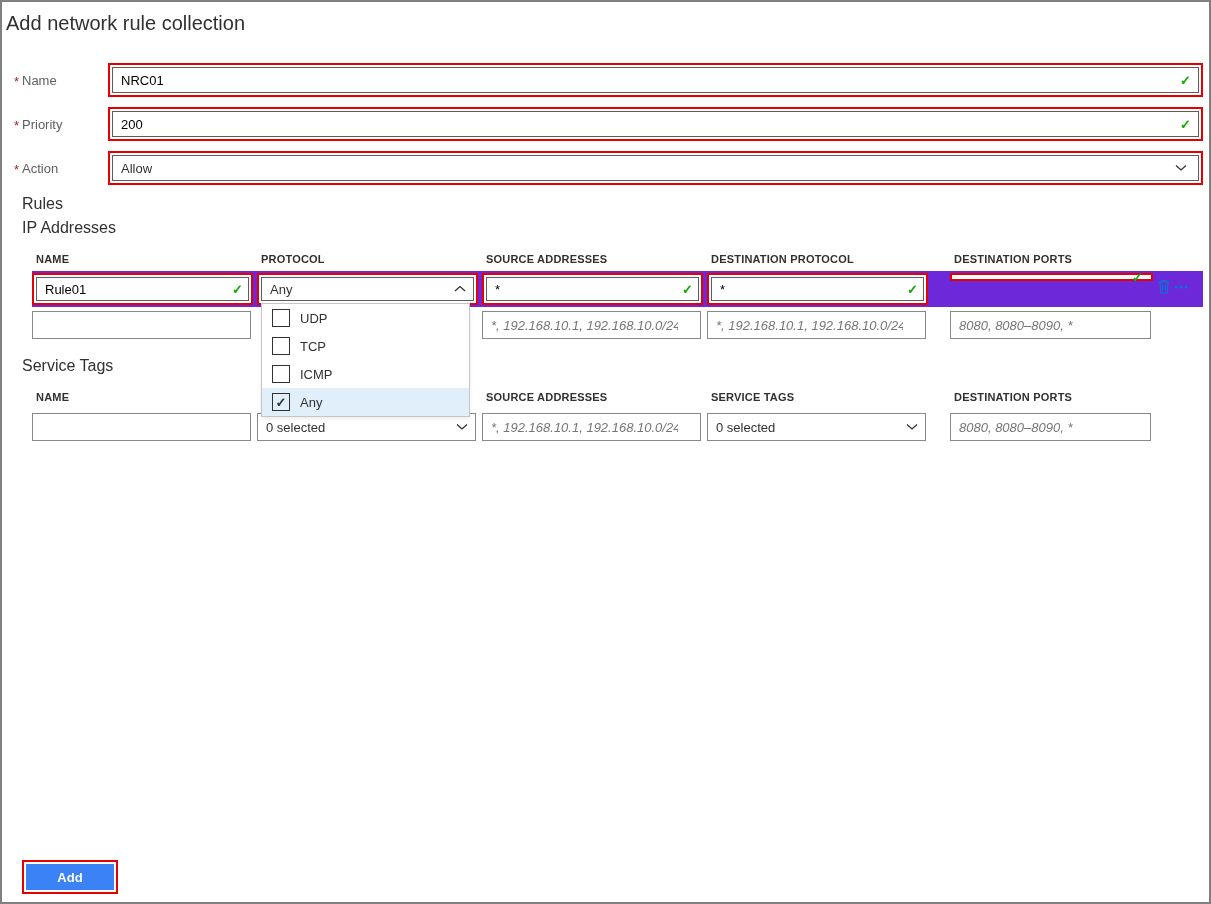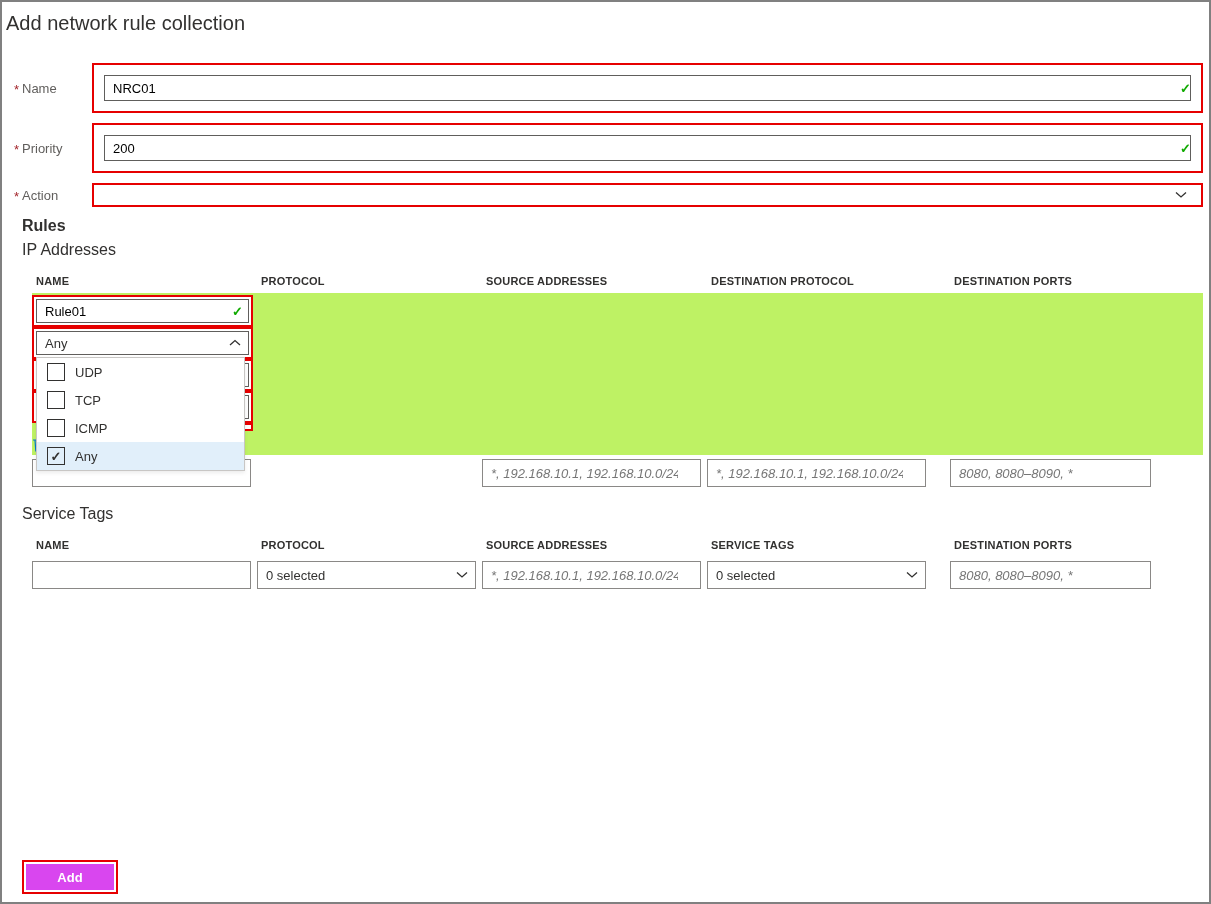--- a/index.html
+++ b/index.html
@@ -41,21 +41,22 @@
       content: "*";
       color: #a4262c;
       position: absolute;
       left: -8px;
       top: 1px;
     }
     .field-input-wrap {
       flex: 1;
       position: relative;
       border: 2px solid #e60000;
-      padding: 10px;
+      padding: 2px;
+      margin-left: 16px;
     }
     .text-input, .select-input {
       width: 100%;
       height: 26px;
       border: 1px solid #605e5c;
       padding: 0 26px 0 8px;
       font-size: 13px;
       font-family: inherit;
       outline: none;
     }
@@ -70,21 +71,21 @@
     }
     .chevron-down {
       position: absolute;
       right: 14px;
       top: 50%;
       transform: translateY(-50%);
       pointer-events: none;
     }
     .section-heading {
       font-size: 16px;
-      font-weight: 700;
+      font-weight: 400;
       margin: 10px 0 4px 0;
     }
     .sub-heading {
       font-size: 16px;
       font-weight: 400;
       margin: 6px 0 10px 0;
     }
     .table-wrap {
       margin-top: 6px;
       margin-left: 10px;
@@ -103,22 +104,21 @@
     .col-dest { width: 225px; }
     .col-ports { width: 225px; padding-left: 18px; }
     .col-actions { width: 40px; }
 
     .table-row {
       display: flex;
       align-items: flex-start;
       padding: 2px 0;
     }
     .highlighted-row {
-      background: #bef264;
-      flex-direction: column;
+      background: #6d28d9;
     }
     .cell {
       padding-right: 4px;
       position: relative;
     }
     .cell-input-wrap {
       position: relative;
       border: 2px solid #e60000;
       padding: 2px;
       background: white;
@@ -223,21 +223,21 @@
       position: absolute;
       bottom: 8px;
       left: 20px;
     }
     .add-button-wrap {
       border: 2px solid #e60000;
       padding: 2px;
       display: inline-block;
     }
     .add-button {
-      background: #d946ef;
+      background: #3b82f6;
       color: white;
       border: none;
       height: 26px;
       width: 88px;
       font-size: 13px;
       font-weight: 600;
       cursor: pointer;
       font-family: inherit;
     }
     svg { display: block; }
@@ -263,20 +263,23 @@
     <div class="field-label"><span class="req"></span><span>Priority</span></div>
     <div class="field-input-wrap">
       <input class="text-input" type="text" value="200" style="">
       <span class="valid-check">✓</span>
     </div>
   </div>
 
   <div class="field-row">
     <div class="field-label"><span class="req"></span><span>Action</span></div>
     <div class="field-input-wrap">
+      <div class="text-input" style="display:flex;align-items:center;cursor:pointer;background:white;">
+        <span>Allow</span>
+      </div>
       <span class="chevron-down">
         <svg width="12" height="8" viewBox="0 0 12 8">
             <path d="M1 1.5 L6 6 L11 1.5" stroke="#323130" stroke-width="1.3" fill="none"></path>
           </svg>
       </span>
     </div>
   </div>
 
   <div class="section-heading">Rules</div>
   <div class="sub-heading">IP Addresses</div>

